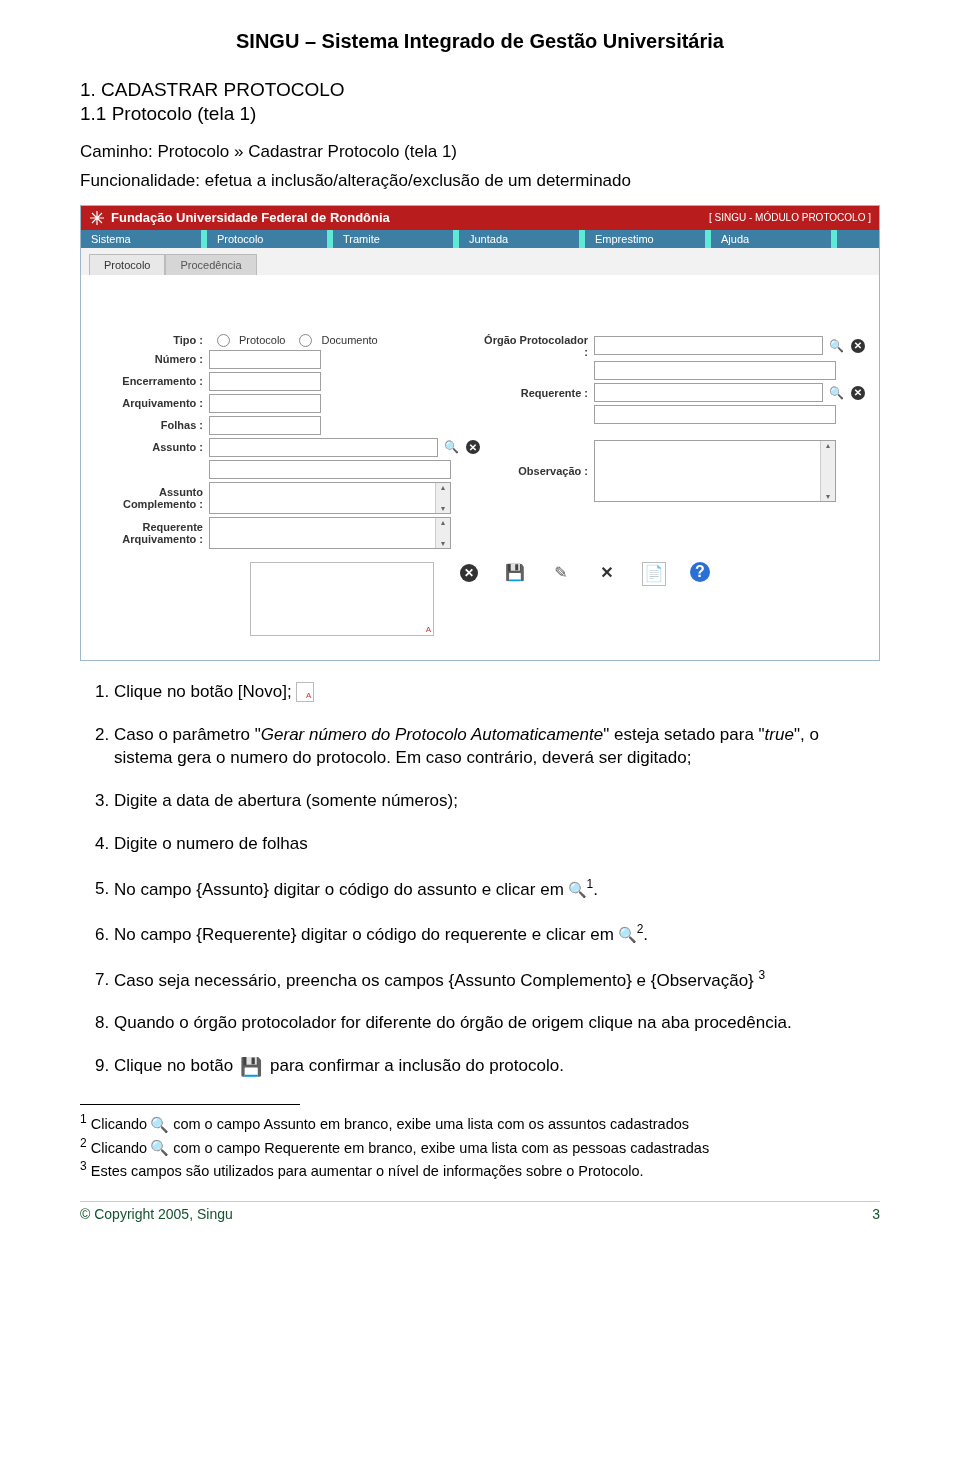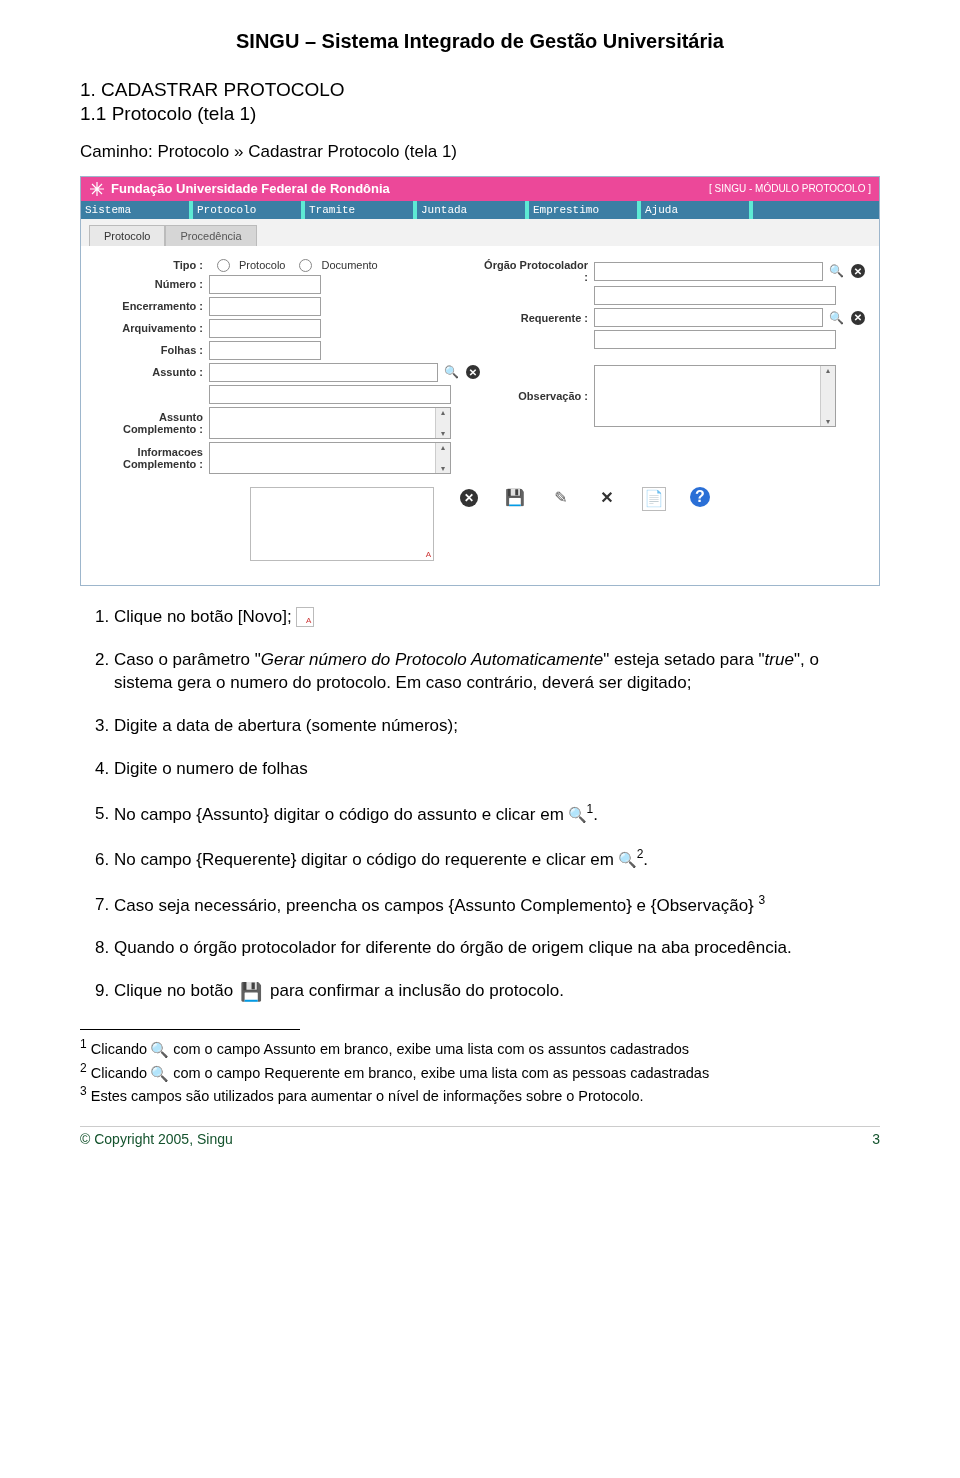--- a/index.html
+++ b/index.html
@@ -37,67 +37,66 @@
   
   .shot {
     margin: 12px 0 18px 0;
     border: 1px solid #9db6cc;
     font-family: Tahoma, Verdana, sans-serif;
     font-size: 11px;
     color: #333;
     background: #fff;
   }
   .shot-header {
-    background: #ec4899;
+    background: #b91c1c;
     color: #fff;
     display: flex;
     align-items: center;
     justify-content: space-between;
     padding: 4px 8px;
     font-size: 13px;
   }
   .shot-header .left { display:flex; align-items:center; gap:6px;}
   .shot-header .logo {
     width:16px; height:16px;
     display:inline-block;
   }
   .shot-header .right { font-size:10px; }
   .shot-menu {
     background: #3c7ea4;
     color: #fff;
     display:flex;
     font-size:11px;
   }
   .shot-menu div {
-    padding: 3px 4px;
-    border-right: 4px solid #5eead4;
+    padding: 3px 10px;
+    border-right: 6px solid #5eead4;
     flex: 0 0 auto;
     width: 100px;
-    font-family: Liberation Mono, monospace;
   }
   .shot-tabs {
     display:flex;
     padding: 6px 8px 0 8px;
     gap:0;
     background:#f2f2f2;
   }
   .shot-tabs .tab {
     padding: 4px 14px;
     font-size:11px;
     border:1px solid #bbb;
     border-bottom:none;
     background:#d6d6d6;
     color:#555;
   }
   .shot-tabs .tab.active { background:#e8e8e8; color:#333;}
   .shot-form {
     padding: 10px 14px 8px 14px;
   }
   .form-row { display:flex; }
-  .form-col { width:50%; }
+  .form-col { width:50%;margin-top:46px; }
   .frow {
     display:flex;
     align-items:center;
     margin: 3px 0;
     gap:6px;
   }
   .flabel {
     width: 108px;
     text-align:right;
     font-weight:bold;
@@ -195,20 +194,21 @@
 <body>
 
 <div class="page">
 
   <div class="title">SINGU – Sistema Integrado de Gestão Universitária</div>
 
   <div class="h1">1. CADASTRAR PROTOCOLO</div>
   <div class="h2">1.1 Protocolo (tela 1)</div>
 
   <div class="para">Caminho: Protocolo » Cadastrar Protocolo (tela 1)</div>
+  <div class="para">Funcionalidade: efetua a inclusão/alteração/exclusão de um determinado</div>
 
   <div class="shot">
     <div class="shot-header">
       <div class="left">
         <span class="logo">
           <svg viewBox="0 0 16 16">
               <g stroke="#fff" stroke-width="1.2" fill="none">
                 <path d="M8 1v14M1 8h14M3 3l10 10M13 3L3 13"></path>
               </g>
             </svg>
@@ -268,21 +268,21 @@
           <div class="frow">
               <div class="flabel" style="line-height:1.1">Assunto Complemento :</div>
             <div class="ftextarea">
                 <div class="scrollhint">
                   <span>▴</span>
                   <span>▾</span>
                 </div>
               </div>
           </div>
           <div class="frow">
-              <div class="flabel" style="line-height:1.1">Informacoes Complemento :</div>
+              <div class="flabel" style="line-height:1.1">Requerente Arquivamento :</div>
             <div class="ftextarea">
                 <div class="scrollhint">
                   <span>▴</span>
                   <span>▾</span>
                 </div>
               </div>
           </div>
         </div>
         <div class="form-col">
           <div class="frow">

